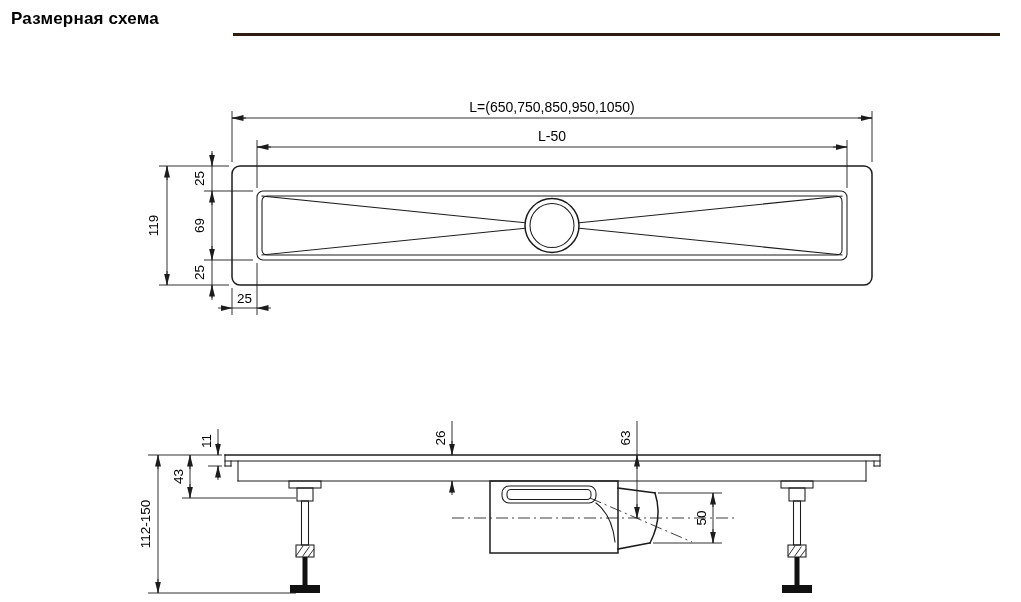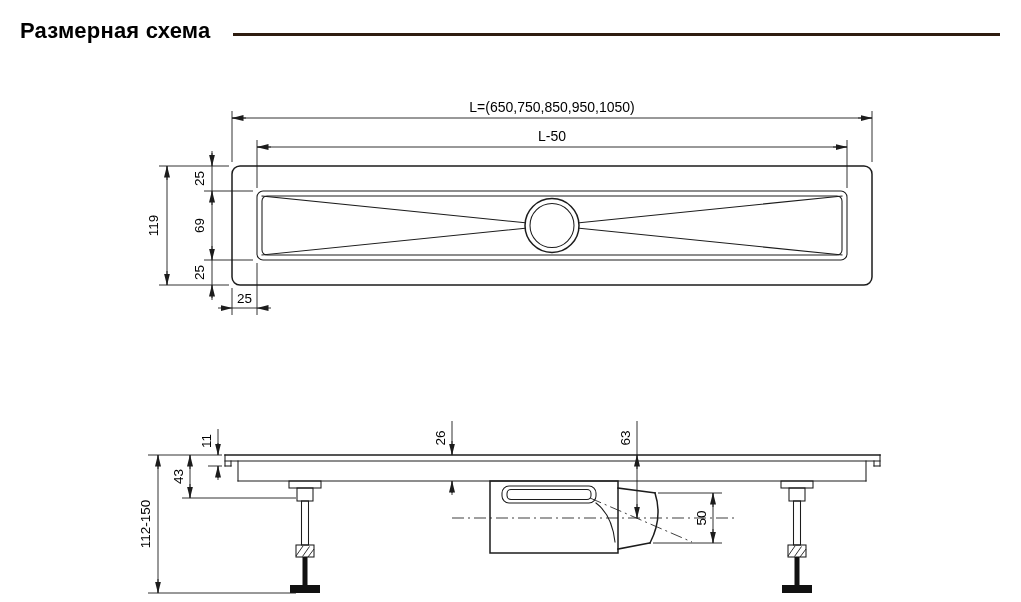--- a/index.html
+++ b/index.html
@@ -1,18 +1,18 @@
 <!DOCTYPE html>
 <html><head>
 <meta charset="utf-8">
 <style>
   html,body{margin:0;padding:0;background:#fff;}
   .page{position:relative;width:1021px;height:602px;background:#ffffff;overflow:hidden;
         font-family:"Liberation Sans",sans-serif;}
-  .page-title{position:absolute;left:8px;top:6px;margin:12px;font-size:22px;font-weight:bold;
+  .page-title{position:absolute;left:8px;top:6px;margin:3px;font-size:17px;font-weight:bold;
         color:#000;letter-spacing:0.2px;}
   .title-rule{position:absolute;left:233px;top:33px;width:767px;height:3px;background:#2e1c10;}
   svg{position:absolute;left:0;top:0;}
   .obj{stroke:#1c1c1c;stroke-width:1.5;fill:none;stroke-linecap:square;}
   .obj-thin{stroke:#1c1c1c;stroke-width:1.05;fill:none;stroke-linecap:square;}
   .dim{stroke:#1c1c1c;stroke-width:0.9;fill:none;}
   .cl{stroke:#1c1c1c;stroke-width:0.85;fill:none;stroke-dasharray:12 4 2 4;}
   .solid{fill:#111;stroke:none;}
   .whitefill{fill:#ffffff;}
   text.lbl{font-family:"Liberation Sans",sans-serif;font-size:13.5px;fill:#000;}

